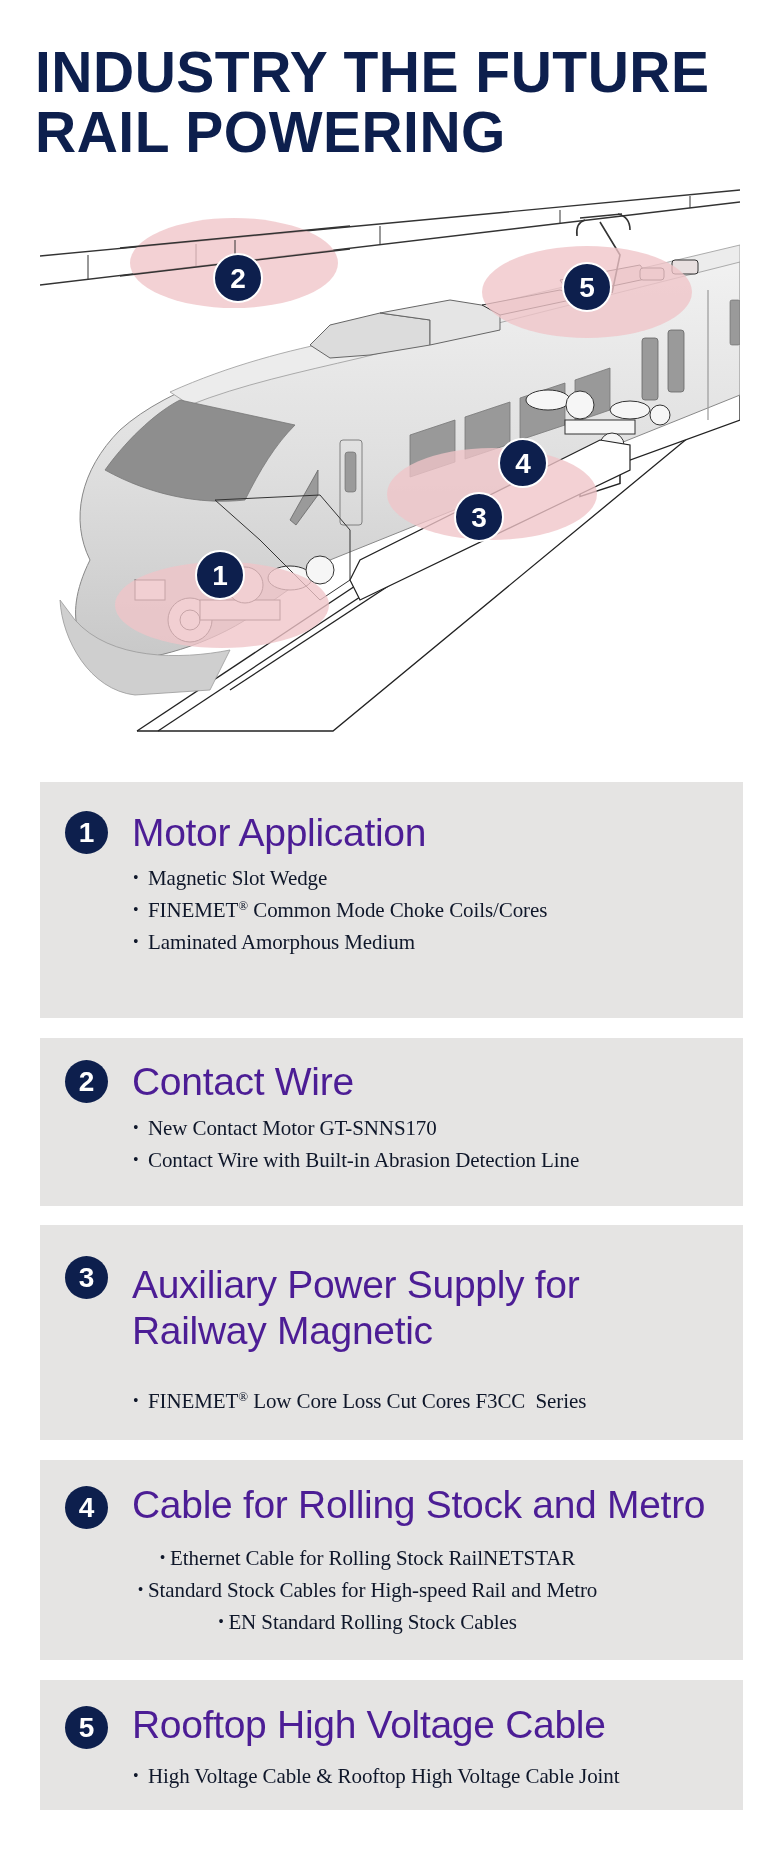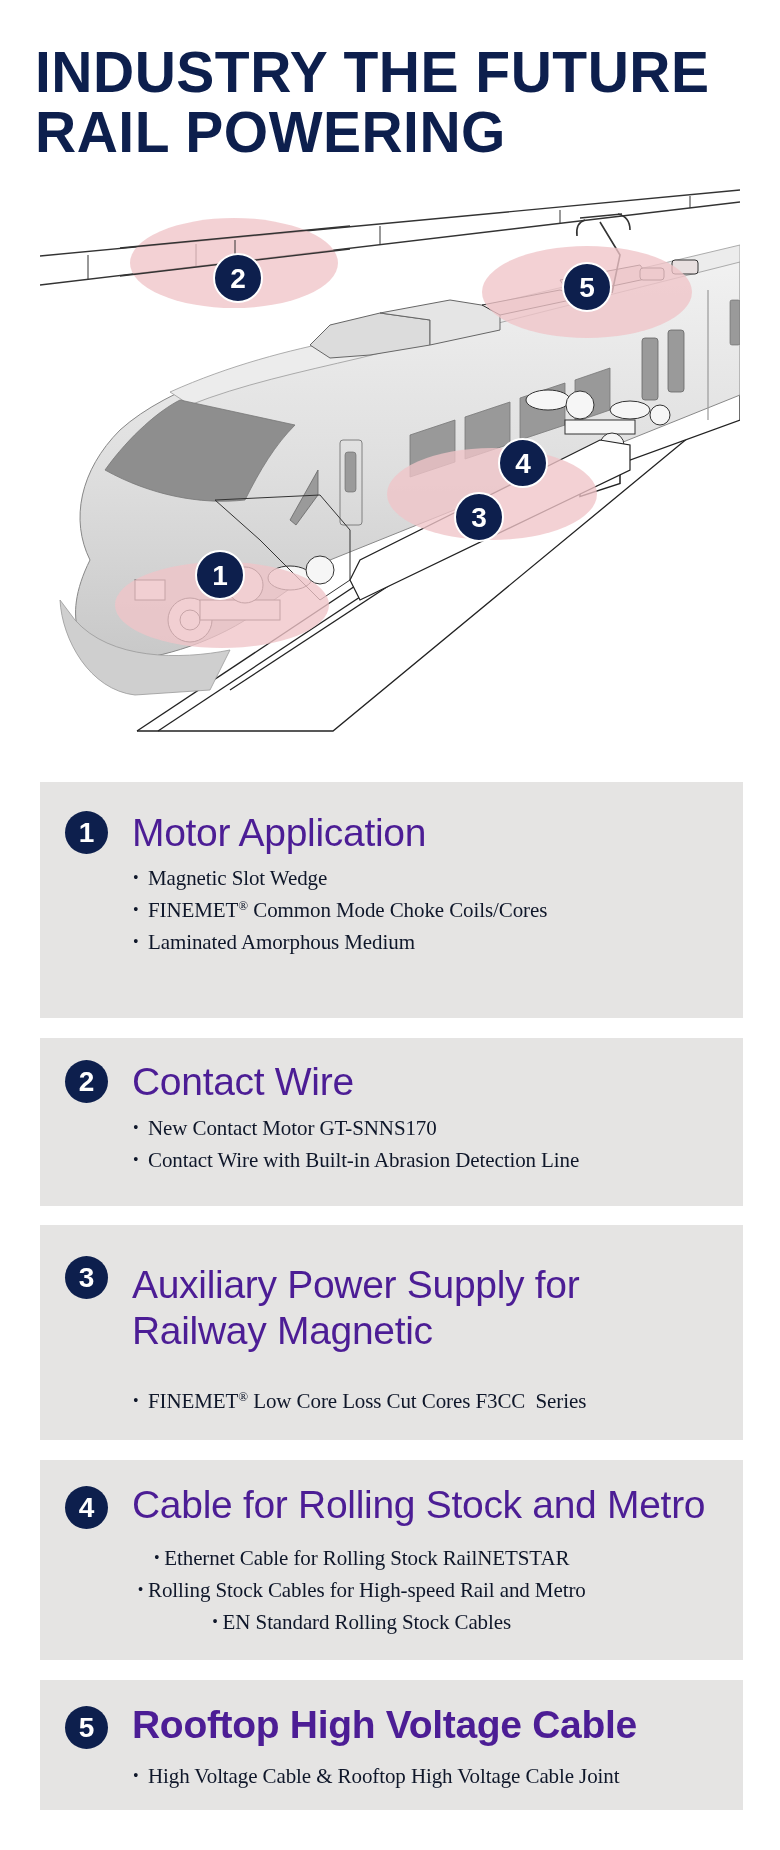--- a/index.html
+++ b/index.html
@@ -54,21 +54,21 @@
   #card-3 .card-title { top: 13px; line-height: 46px; margin-top: 24px; }
   #card-3 ul { top: 124px; }
 
   #card-4 { top: 1460px; height: 200px; }
   #card-4 .badge { top: 26px; }
   #card-4 .card-title { top: 23px; }
   #card-4 ul { top: 82px; text-align: center; }
 
   #card-5 { top: 1680px; height: 130px; }
   #card-5 .badge { top: 26px; }
-  #card-5 .card-title { top: 23px; font-weight: bold; }
+  #card-5 .card-title { top: 23px; }
   #card-5 ul { top: 80px; }
 
   .marker-label { font-family: "Liberation Sans", sans-serif; font-weight: 700; font-size: 28px; fill: #ffffff; }
 </style>
 </head>
 <body>
 
 <h1 class="headline">
   <span>INDUSTRY THE FUTURE</span>
   <span>RAIL POWERING</span>
@@ -250,21 +250,21 @@
     <li style="white-space:pre"><span class="dot">•</span><span class="txt"><span>FINEMET</span><sup>®</sup><span> Low Core Loss Cut Cores F3CC  Series</span></span></li>
     <li><span class="dot">•</span><span class="txt">NonCut Core FT-3TL for Medium Frequency Transformer</span></li>
   </ul>
 </section>
 
 <section class="card" id="card-4">
   <div class="badge">4</div>
   <h2 class="card-title">Cable for Rolling Stock and Metro</h2>
   <ul>
     <li><span class="dot">•</span><span class="txt">Ethernet Cable for Rolling Stock RailNETSTAR</span></li>
-    <li><span class="dot">•</span><span class="txt">Rolling Stock Cables for High-speed Rail and Metro</span></li>
+    <li><span class="dot">•</span><span class="txt">Standard Stock Cables for High-speed Rail and Metro</span></li>
     <li><span class="dot">•</span><span class="txt">EN Standard Rolling Stock Cables</span></li>
   </ul>
 </section>
 
 <section class="card" id="card-5">
   <div class="badge">5</div>
   <h2 class="card-title">Rooftop High Voltage Cable</h2>
   <ul>
     <li><span class="dot">•</span><span class="txt">High Voltage Cable &amp; Rooftop High Voltage Cable Joint</span></li>
   </ul>

